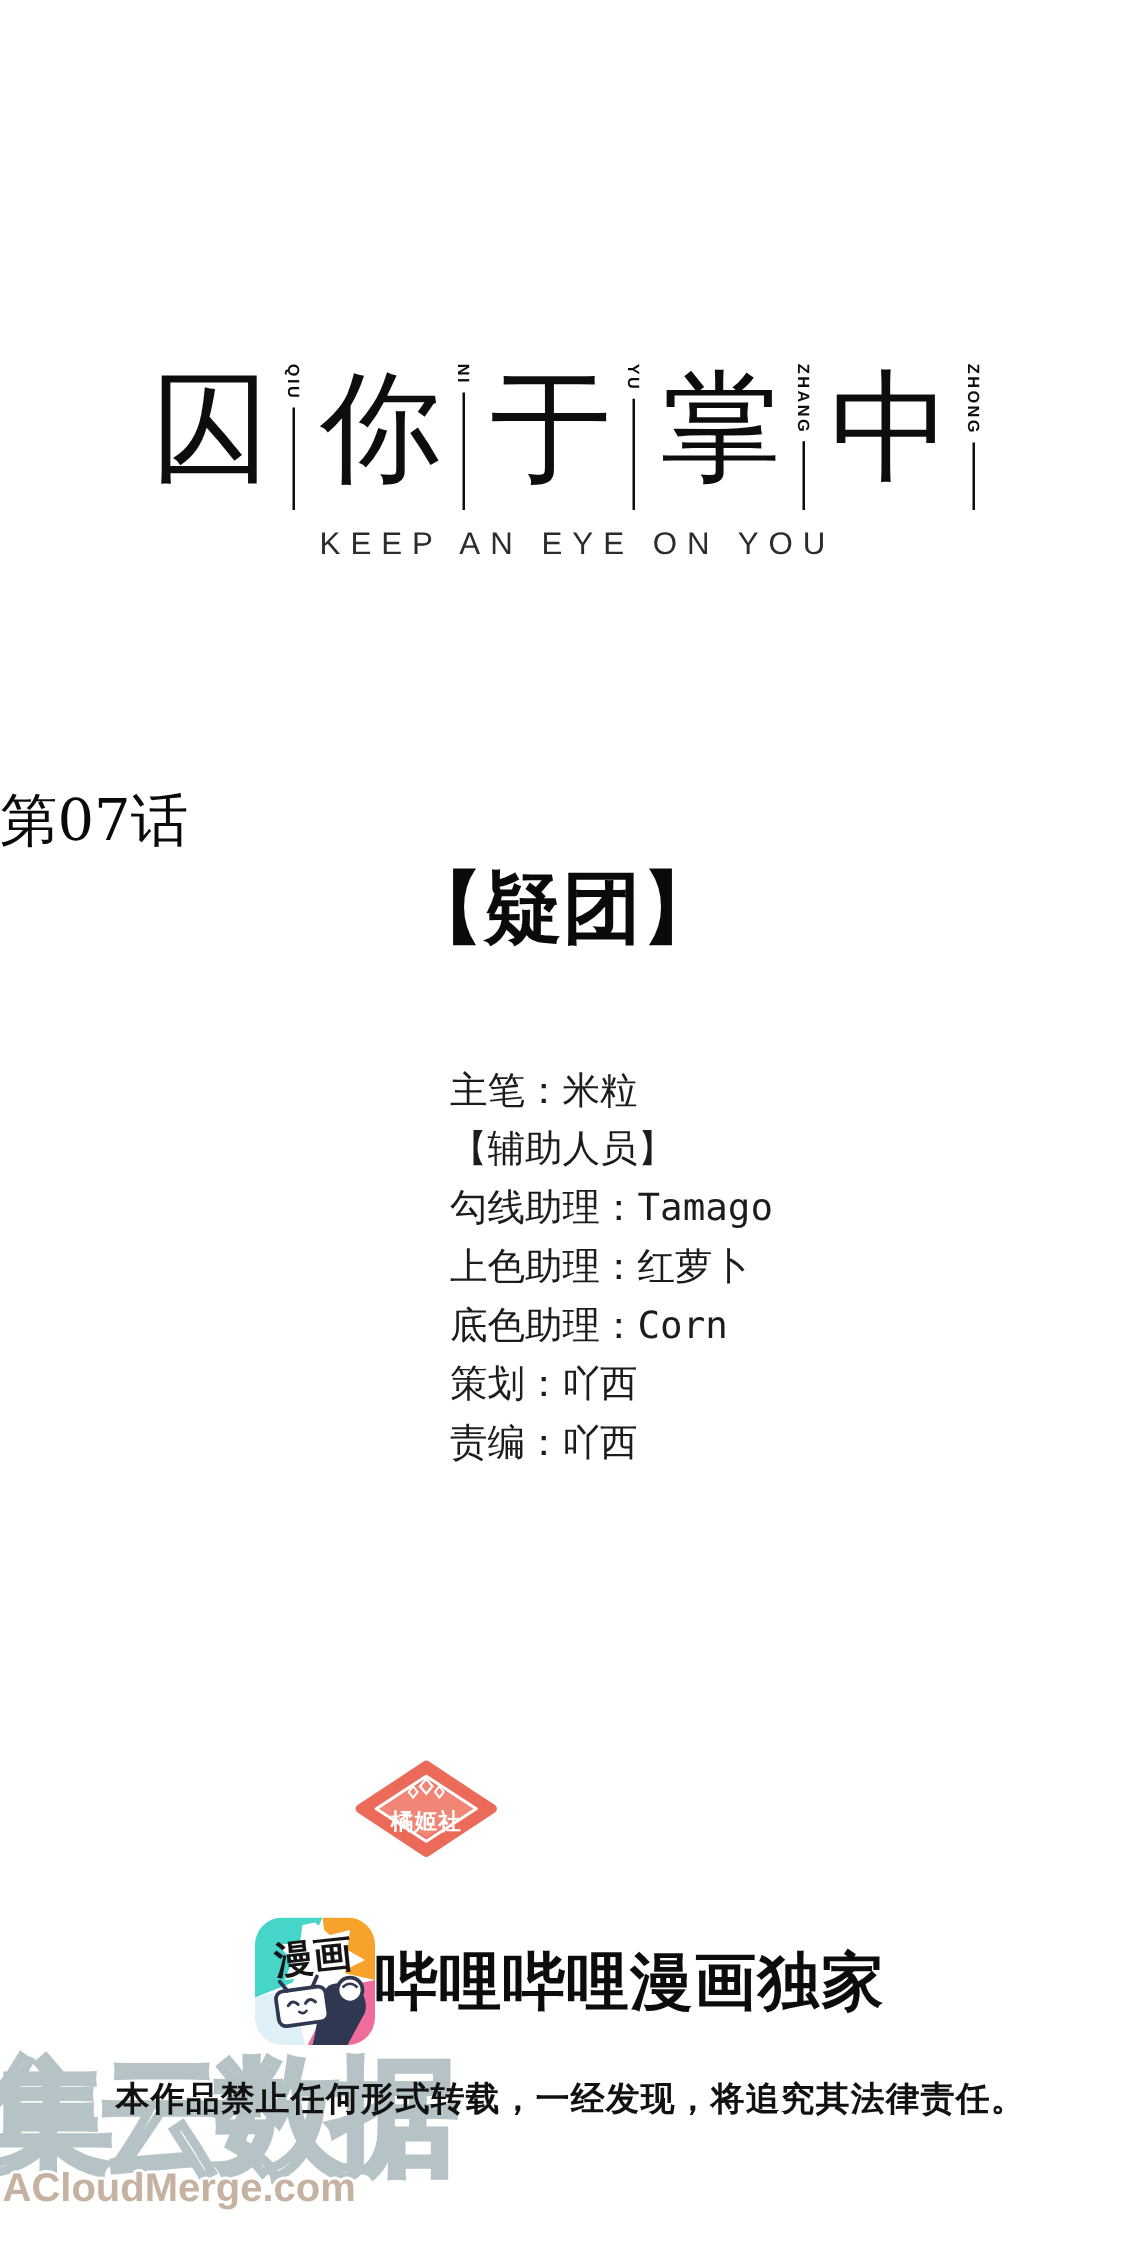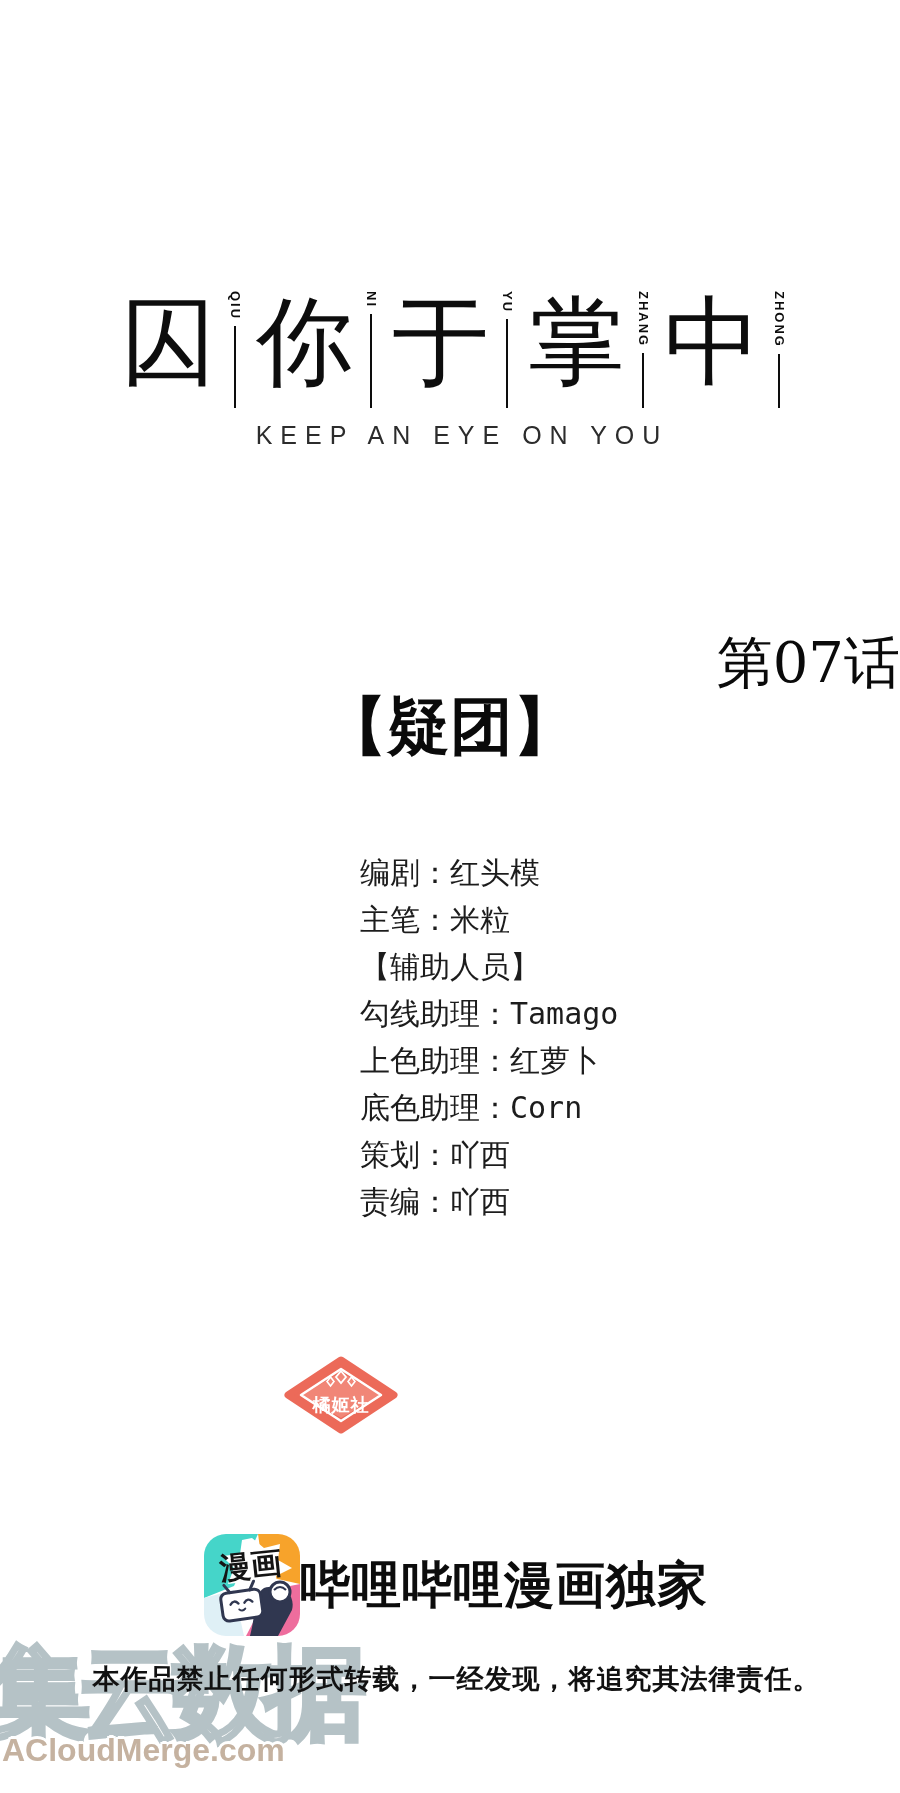--- a/index.html
+++ b/index.html
@@ -30,43 +30,43 @@
   }
   .pinyin-line { width:2px; background:#0d0d0d; flex:1; margin-top:6px; min-height:26px; }
 
   .subtitle {
     position:absolute; top:421px; left:0; right:0; text-align:center;
     font-size:25px; letter-spacing:8px; color:#2c2c2c; font-weight:400; z-index:2;margin-left:24px;
   }
 
   
   .episode {
-    position:absolute; top:626px; left:0; right:0; text-align:right;
+    position:absolute; top:626px; left:0; right:0; text-align:left;
     font-family:"DejaVu Serif","Liberation Serif",serif;
-    font-size:56px; color:#0a0a0a; z-index:2;
+    font-size:46px; color:#0a0a0a; z-index:2;
   }
   .main-title {
     position:absolute; top:684px; left:0; right:0; text-align:center;
     font-family:"DejaVu Serif","Liberation Serif",serif;
     font-size:63px; font-weight:700; color:#0a0a0a; z-index:2;
   }
 
   
   .credits {
     position:absolute; top:849px; left:360px; z-index:2;
     font-family:"DejaVu Sans Mono","Liberation Mono",monospace;
   }
   .credit-line {
     font-size:30px; line-height:47px; color:#1c1c1c;
     white-space:nowrap; font-weight:400;
   }
 
   
   .studio-row {
-    position:absolute; top:1356px; left:284px;
+    position:absolute; top:1408px; left:284px;
     display:flex; align-items:center; z-index:2;
   }
   .studio-badge { width:114px; height:78px; }
   .studio-label {
     margin-left:18px; font-size:37px; color:#1a1a1a; letter-spacing:2px;
     font-weight:400;
   }
 
   
   .publisher-row {
@@ -143,21 +143,20 @@
       </span>
     </div>
   </div>
 
   <div class="subtitle">KEEP AN EYE ON YOU</div>
 
   <div class="episode">第07话</div>
   <div class="main-title">【疑团】</div>
 
   <div class="credits">
-    <div class="credit-line">编剧：红头模</div>
     <div class="credit-line">主笔：米粒</div>
     <div class="credit-line">【辅助人员】</div>
     <div class="credit-line">勾线助理：Tamago</div>
     <div class="credit-line">上色助理：红萝卜</div>
     <div class="credit-line">底色助理：Corn</div>
     <div class="credit-line">策划：吖西</div>
     <div class="credit-line">责编：吖西</div>
   </div>
 
   <div class="studio-row">

